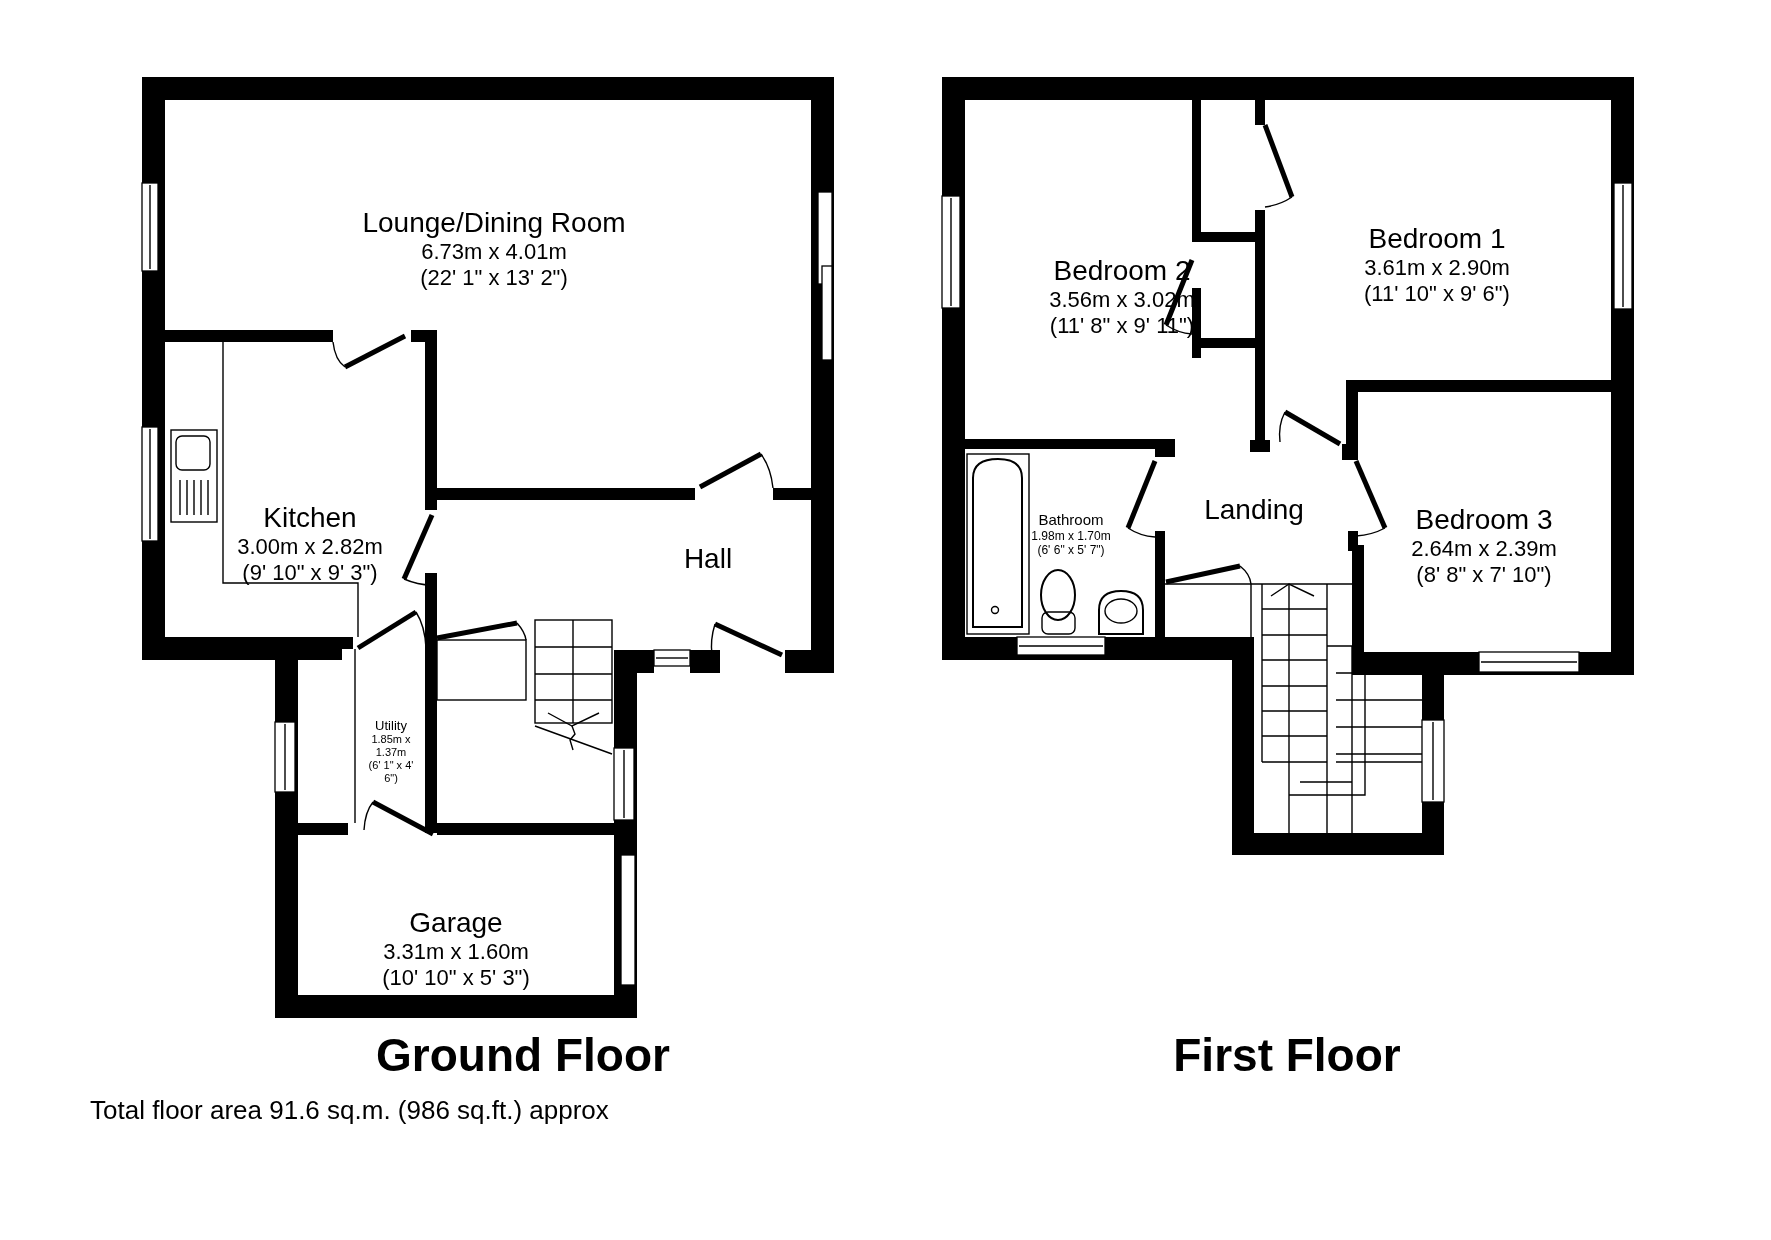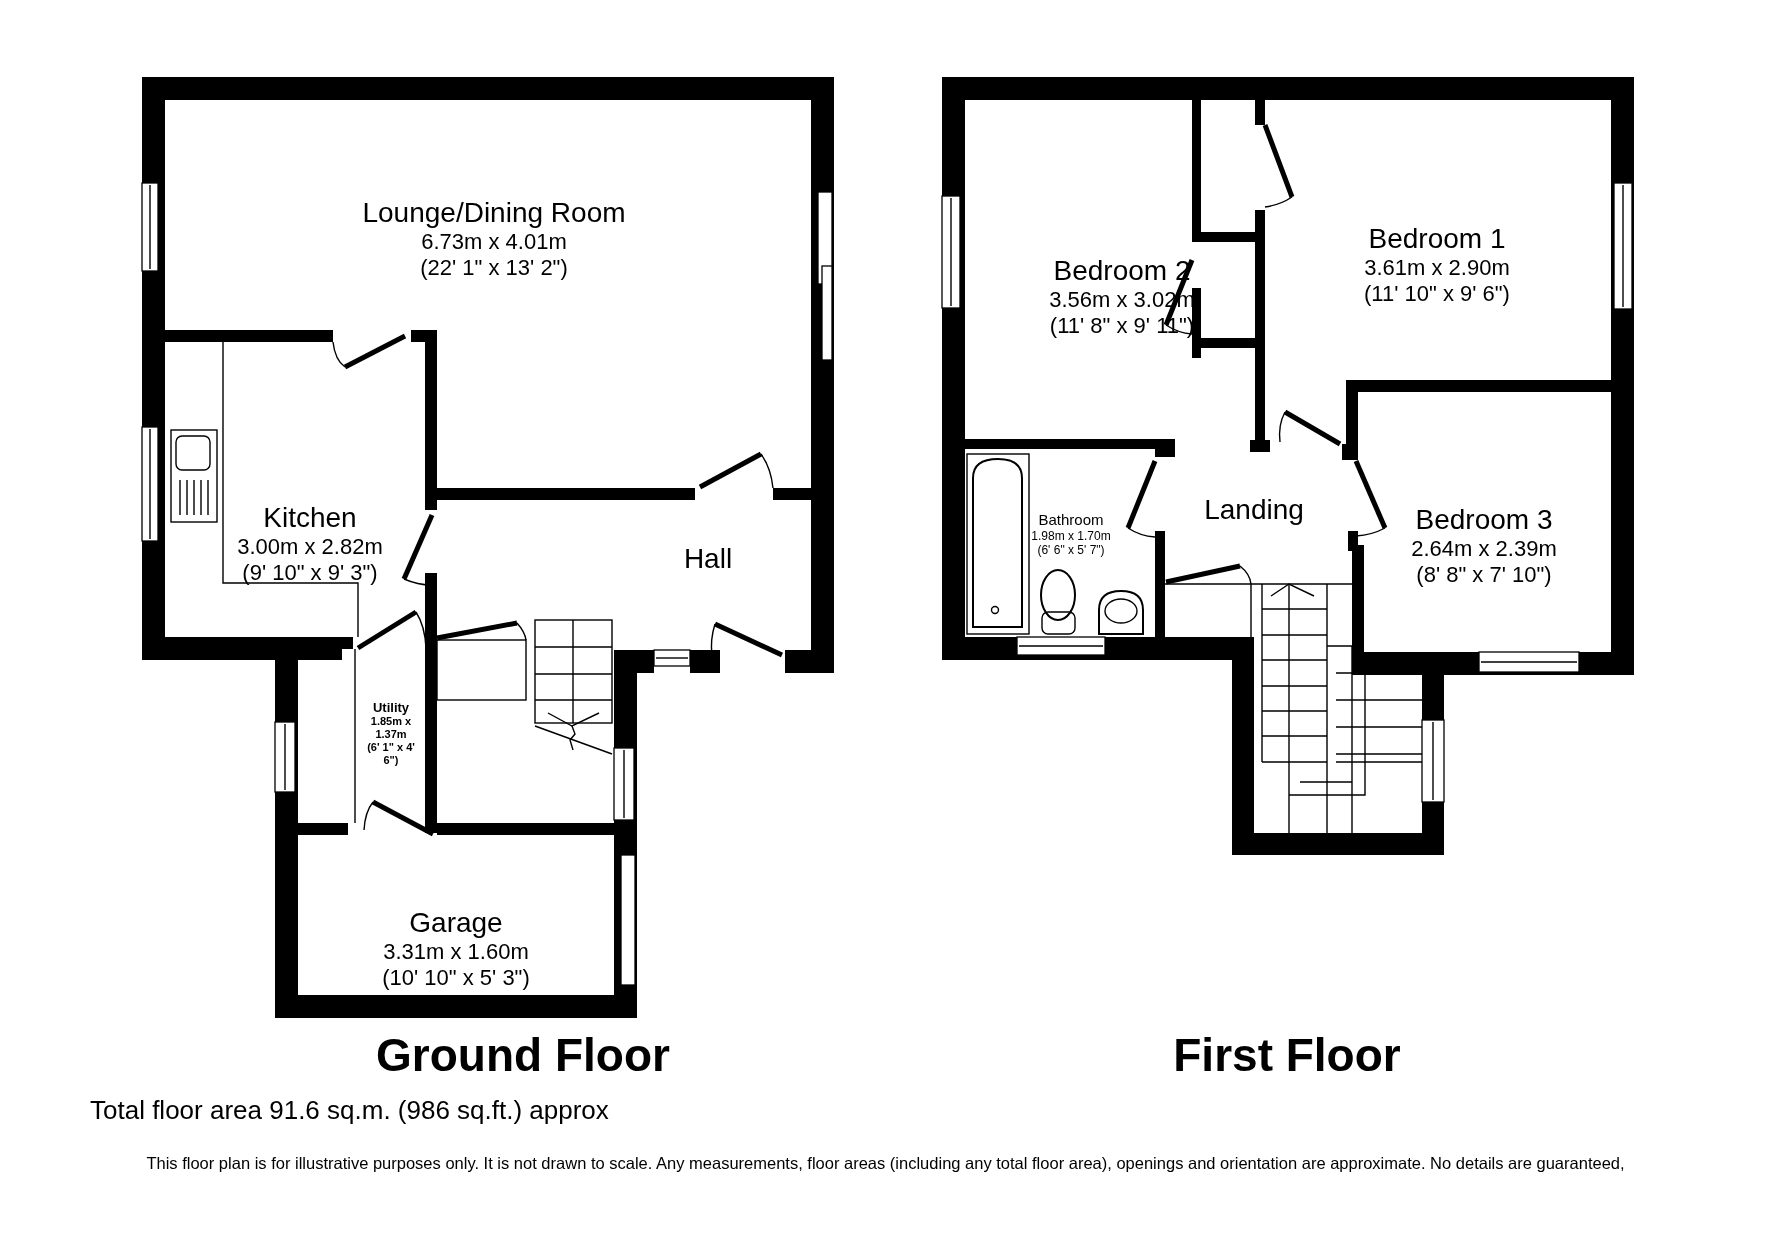--- a/index.html
+++ b/index.html
@@ -178,34 +178,34 @@
       <path class="thin" d="M1262 609 H1327 M1262 635 H1327 M1262 660 H1327 M1262 686 H1327 M1262 711 H1327 M1262 736 H1327 M1262 762 H1327"></path>
       <path class="thin" d="M1300 782 H1352 M1327 646 H1352 V833"></path>
       <path class="thin" d="M1336 673 H1422 M1336 700 H1422 M1336 727 H1422 M1336 754 H1422 M1336 762 H1422"></path>
       <path class="thin" d="M1365 673 V795 H1289"></path>
       <path class="thin" d="M1262 584 V762"></path>
       <path class="thin" d="M1271 596 L1289 584 L1314 596"></path>
     </g>
   </g>
 </svg>
 
-<div class="label" style="left:494px; top:196px;text-align:center;">
+<div class="label" style="left:494px; top:206px;text-align:center;">
   <span class="rname">Lounge/Dining Room</span>
   <span class="rdim">6.73m x 4.01m</span>
   <span class="rdim">(22' 1" x 13' 2")</span>
 </div>
 <div class="label" style="left:310px; top:453px;margin-top:48px;">
   <span class="rname">Kitchen</span>
   <span class="rdim">3.00m x 2.82m</span>
   <span class="rdim">(9' 10" x 9' 3")</span>
 </div>
 <div class="label" style="left:708px; top:542px;">
   <span class="rname">Hall</span>
 </div>
-<div class="label tiny" style="left:391px; top:700px;font-weight:bold;">
+<div class="label tiny" style="left:391px; top:718px;">
   <span class="rname">Utility</span>
   <span class="rdim">1.85m x</span>
   <span class="rdim">1.37m</span>
   <span class="rdim">(6' 1" x 4'</span>
   <span class="rdim">6")</span>
 </div>
 <div class="label" style="left:456px; top:906px;">
   <span class="rname">Garage</span>
   <span class="rdim">3.31m x 1.60m</span>
   <span class="rdim">(10' 10" x 5' 3")</span>
@@ -234,14 +234,13 @@
   <span class="rdim">1.98m x 1.70m</span>
   <span class="rdim">(6' 6" x 5' 7")</span>
 </div>
 
 <div class="floor-title" style="left:523px; top:1028px;">Ground Floor</div>
 <div class="floor-title" style="left:1287px; top:1028px;">First Floor</div>
 
 <div class="total-area">Total floor area 91.6 sq.m. (986 sq.ft.) approx</div>
 
 <div class="disclaimer">
-  <div>This floor plan is for illustrative purposes only. It is not drawn to scale. Any measurements, floor areas (including any total floor area), openings and orientation are approximate. No details are guaranteed,</div>
 </div>
 
 </body></html>

